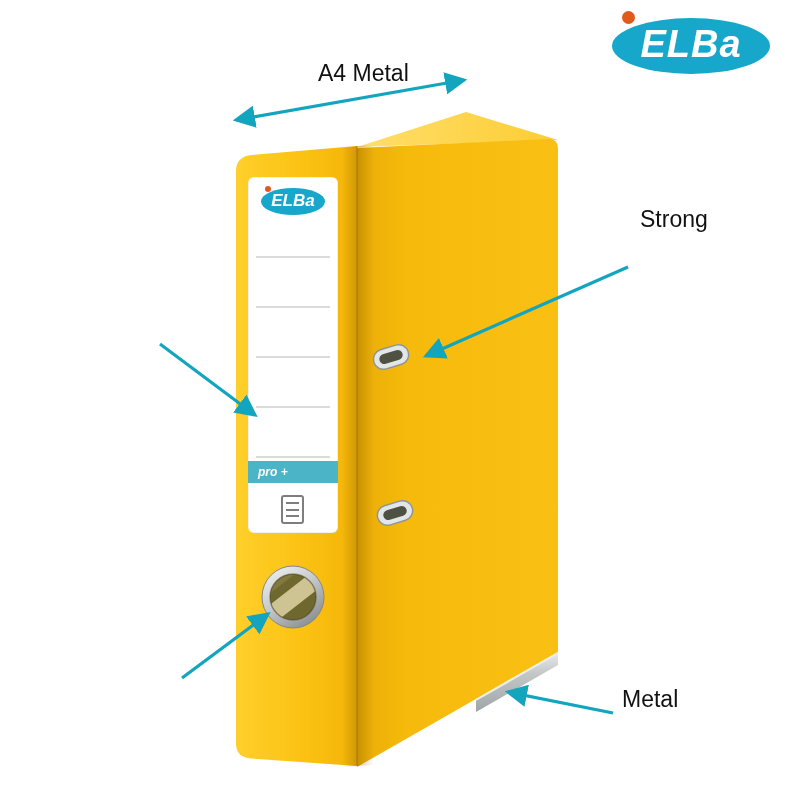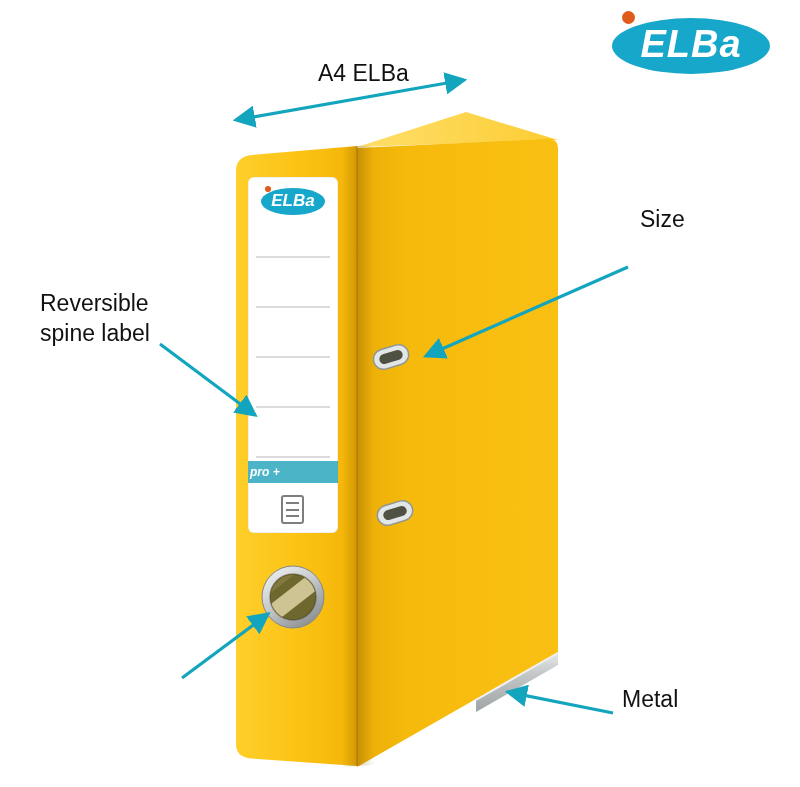--- a/index.html
+++ b/index.html
@@ -25,21 +25,21 @@
                border-radius:6px;box-shadow:inset 0 0 0 1px rgba(0,0,0,0.06);}
   .label-logo{position:absolute;left:13px;top:11px;width:64px;height:27px;
               background:var(--logo-teal,#17A7CA);border-radius:50%;
               display:flex;align-items:center;justify-content:center;}
   .label-logo-text{color:#fff;font-weight:bold;font-style:italic;font-size:17px;transform:translateY(-1px);}
   .label-logo-dot{position:absolute;left:4px;top:-2px;width:6px;height:6px;border-radius:50%;
                   background:var(--logo-dot-orange,#E05A1B);}
   .rule{position:absolute;left:8px;right:8px;height:2px;background:#DBDBDB;}
   .pro-band{position:absolute;left:0;top:284px;width:100%;height:22px;
             background:var(--label-band-teal,#4BB5C7);color:#fff;font-size:12px;font-weight:bold;
-            font-style:italic;line-height:22px;padding-left:2px;box-sizing:border-box;}
+            font-style:italic;line-height:22px;padding-left:10px;box-sizing:border-box;}
   .stack-icon{position:absolute;left:33px;top:318px;width:23px;height:29px;border:2px solid #7e7e7e;
               border-radius:3px;box-sizing:border-box;display:flex;flex-direction:column;
               justify-content:space-evenly;align-items:center;background:#fff;}
   .stack-icon i{display:block;width:13px;height:2px;background:#7e7e7e;}
 
   
   .arrows line{stroke:var(--accent-teal,#13A5BE);stroke-width:3.2;}
 </style>
 </head>
 <body>
@@ -137,28 +137,24 @@
         <i></i>
       </div>
   </div>
 
   <div class="elba-logo">
     <span class="logo-dot"></span>
     <span class="elba-logo-text">ELBa</span>
   </div>
 
   <div class="ann" style="left:318px;top:58px">
-    <span class="ann-line">A4 ELBa</span>
+    <span class="ann-line">A4 Metal</span>
   </div>
   <div class="ann" style="left:640px;top:204px">
-    <span class="ann-line">Size</span>
-  </div>
-  <div class="ann" style="left:40px;top:288px">
-    <span class="ann-line">Reversible</span>
-    <span class="ann-line">spine label</span>
+    <span class="ann-line">Strong</span>
   </div>
   <div class="ann" style="left:622px;top:684px">
     <span class="ann-line">Metal</span>
   </div>
 
   <svg class="layer arrows" width="800" height="787" viewBox="0 0 800 787" style="pointer-events:none">
     <defs>
       <marker id="ah" viewBox="0 0 10 10" markerWidth="7" markerHeight="7" refX="8.5" refY="5" orient="auto-start-reverse">
         <path d="M0,0 L10,5 L0,10 Z" fill="#13A5BE"></path>
       </marker>

